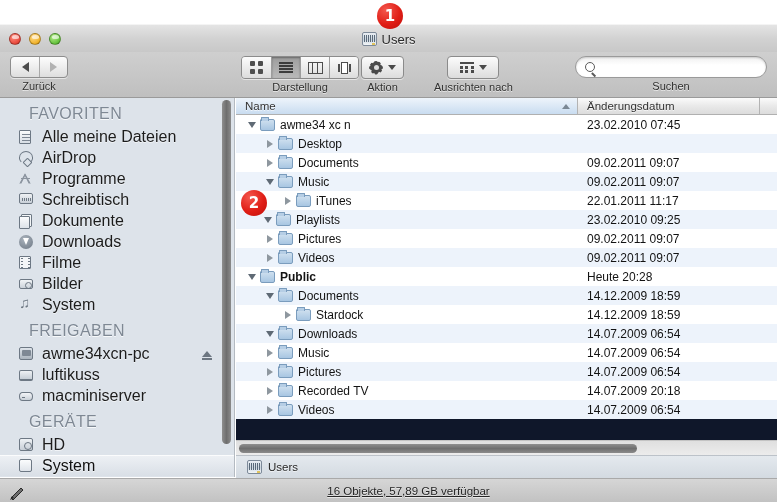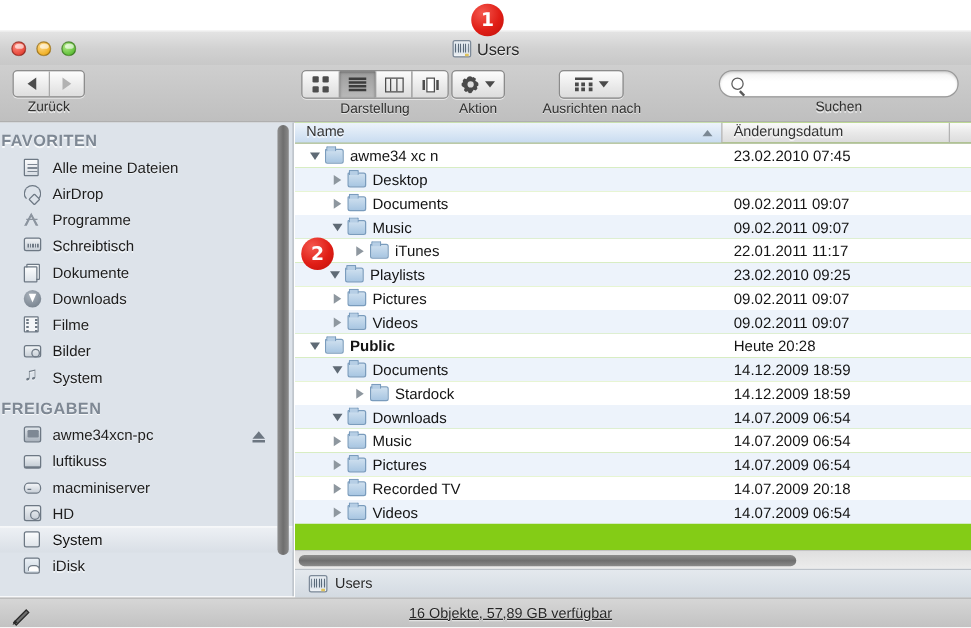--- a/index.html
+++ b/index.html
@@ -300,34 +300,34 @@
   
   .sidebar {
     position: absolute;
     left: 0; top: 98px;
     width: 235px; height: 379px;
     background: #dde3ea;
     overflow: hidden;
     border-right: 1px solid #b4bac1;
   }
   .sb-header {
-    font-size: 13px;
-    font-weight: bold;
+    font-size: 16px;
+    font-weight: normal;
     letter-spacing: 0.4px;
     color: #7e8894;
     text-shadow: 0 1px 0 rgba(255,255,255,0.8);
-    padding: 7px 0 3px 1px;
+    padding: 7px 0 3px 29px;
   }
   .sb-item {
     height: 21px;
     display: flex;
     align-items: center;
     gap: 7px;
     padding-left: 19px;
-    font-size: 12px;
+    font-size: 16px;
     color: #1c1c1c;
     text-shadow: 0 1px 0 rgba(255,255,255,0.6);
     position: relative;
   }
   .sb-item.selected {
     background: linear-gradient(to bottom, #eef1f5, #d9dfe6);
     box-shadow: inset 0 1px 0 rgba(255,255,255,0.75);
     color: #111;
   }
   .sb-icon {
@@ -586,21 +586,21 @@
     width: 9px; height: 344px;
     border-radius: 5px;
     background: linear-gradient(to right, #8e8e8e, #6e6e6e 50%, #8a8a8a);
   }
 
   
   .filelist {
     position: absolute;
     left: 236px; top: 98px;
     width: 541px; height: 342px;
-    background: #84cc16;
+    background: #0f172a;
     overflow: hidden;
   }
   .col-head {
     display: flex;
     height: 17px;
     background: linear-gradient(to bottom, #fbfbfb 0%, #e9e9e9 50%, #dcdcdc 100%);
     border-bottom: 1px solid #b0b0b0;
     font-size: 11.5px;
     color: #333;
     text-shadow: 0 1px 0 rgba(255,255,255,0.7);
@@ -936,20 +936,21 @@
             <span class="g-laptop" style="position: absolute; left: 0px; top: 0px;"><i></i></span>
           </span>
           <span class="sb-label">luftikuss</span>
         </div>
         <div class="sb-item">
           <span class="sb-icon">
             <span class="g-server" style="position: absolute; left: 0px; top: 0px;"><i></i></span>
           </span>
           <span class="sb-label">macminiserver</span>
         </div>
+        <div class="sb-header">GERÄTE</div>
         <div class="sb-item">
           <span class="sb-icon">
             <span class="g-hd" style="position: absolute; left: 0px; top: 0px;"><i></i></span>
           </span>
           <span class="sb-label">HD</span>
         </div>
         <div class="sb-item selected">
           <span class="sb-icon">
             <span class="g-vol" style="position: absolute; left: 0px; top: 0px;"><i></i></span>
           </span>

